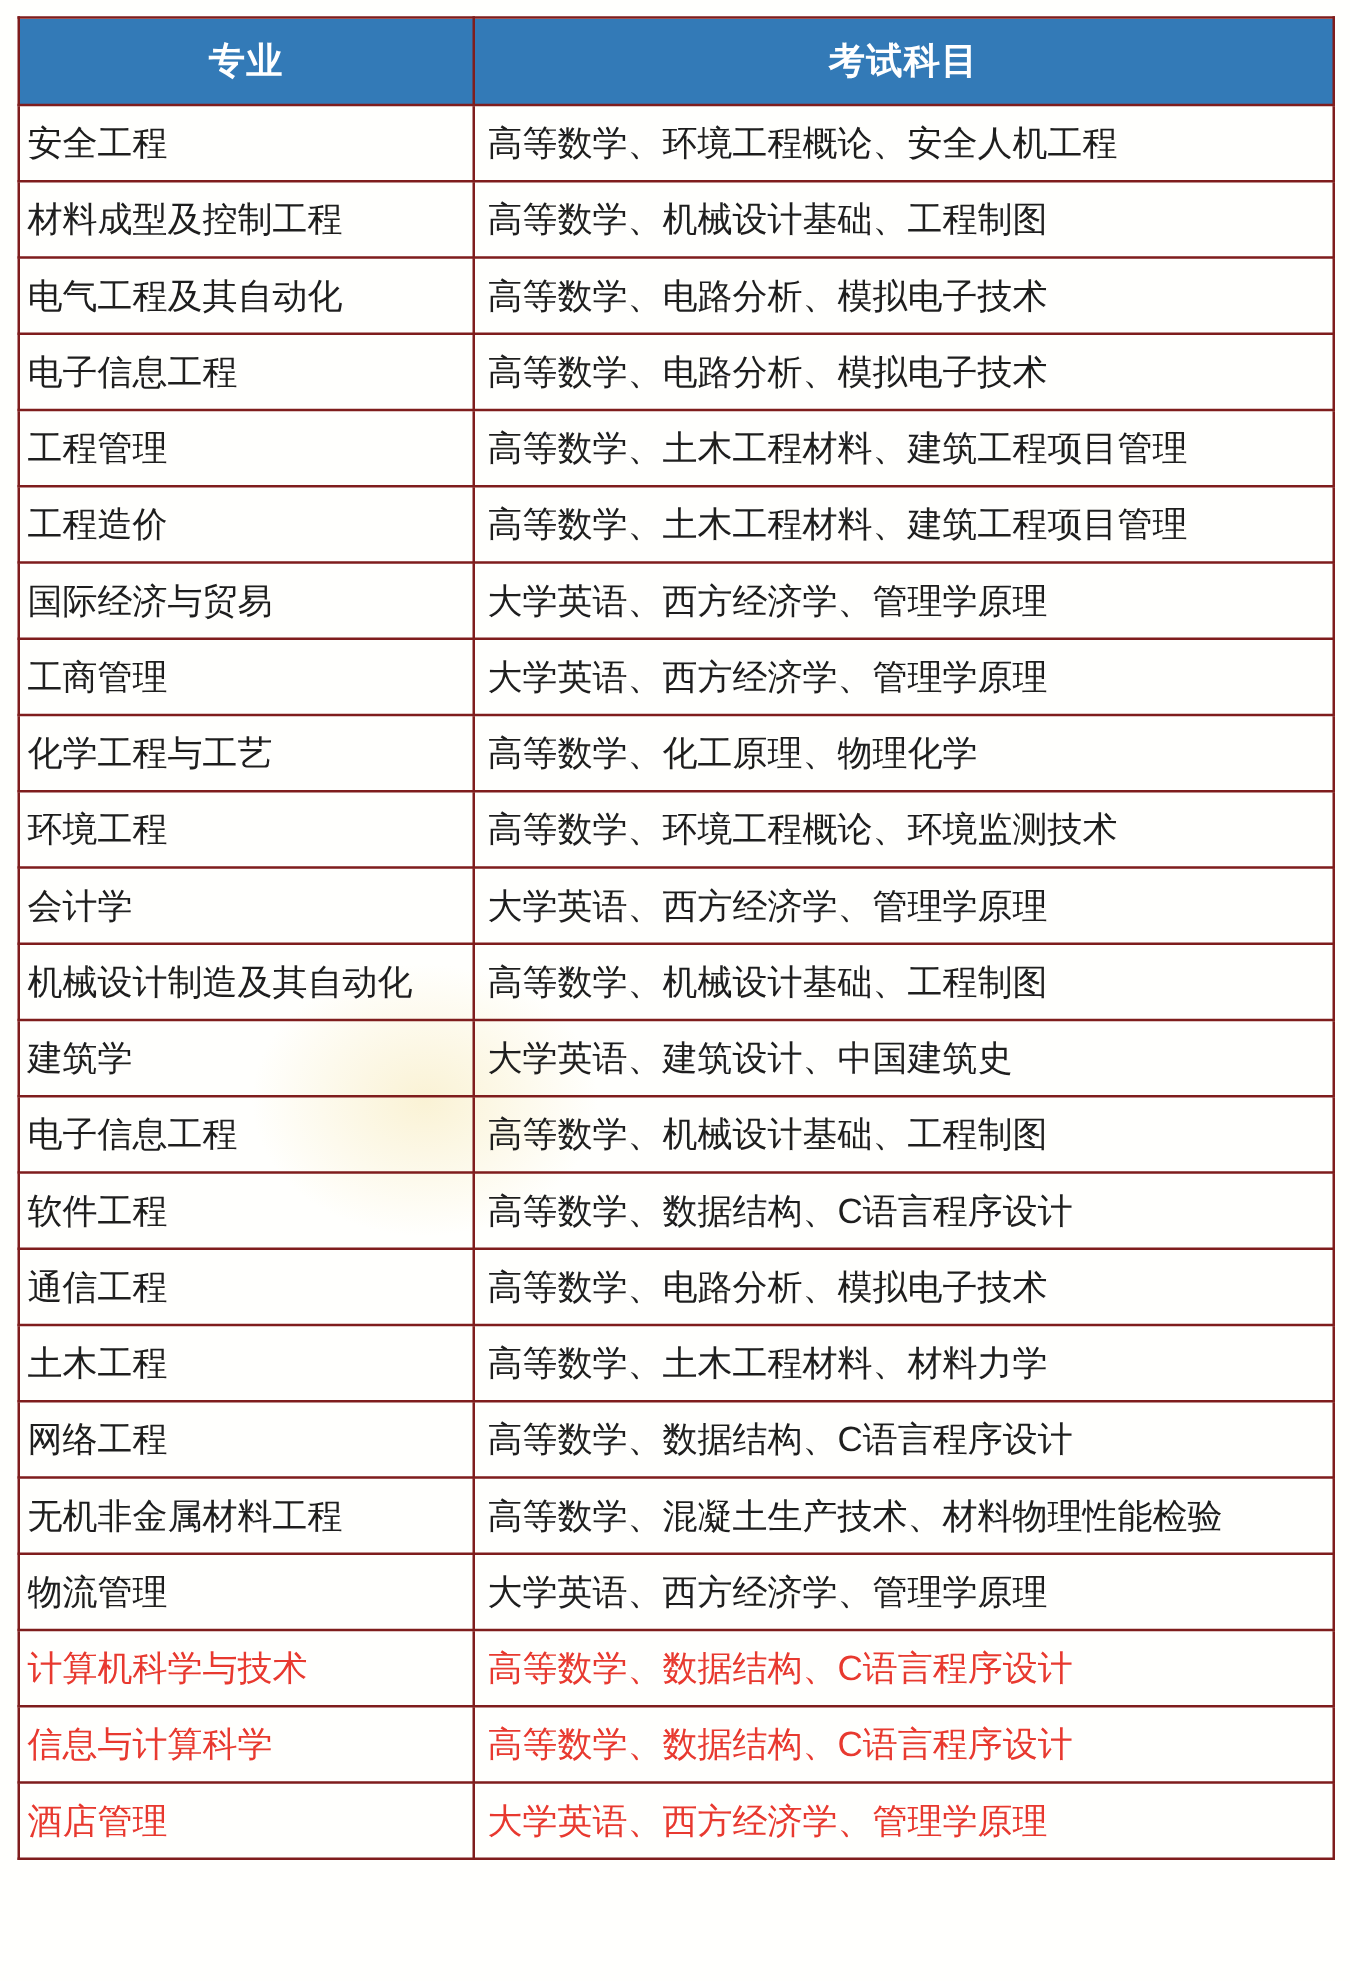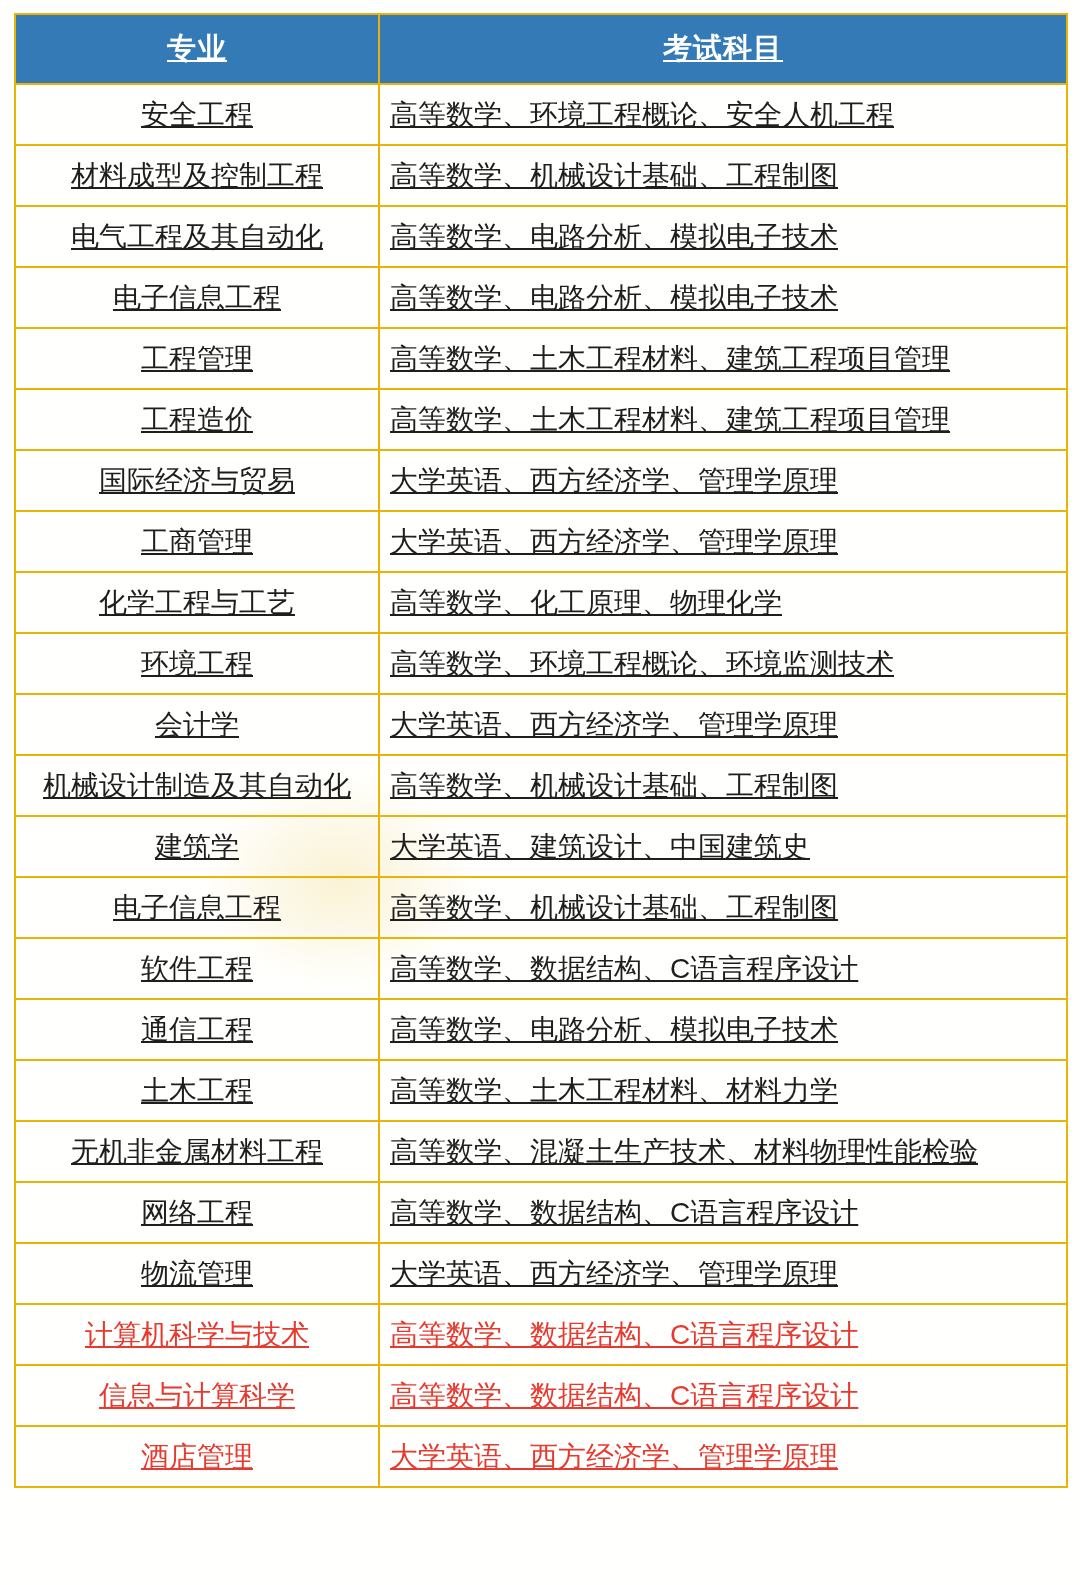--- a/index.html
+++ b/index.html
@@ -27,39 +27,37 @@
   table.exam-table {
     position: absolute;
     left: 14px;
     top: 13px;
     width: 1052px;
     border-collapse: collapse;
     table-layout: fixed;
   }
   table.exam-table th,
   table.exam-table td {
-    border: 2px solid #eab308;
+    border: 2px solid #7f1d1d;
     box-sizing: border-box;
     overflow: hidden;
-    text-decoration: underline;
   }
   col.col-major { width: 364px; }
   col.col-subjects { width: 688px; }
   th.header-cell {
     background: var(--header-bg, #337ab7);
     color: var(--header-text, #ffffff);
     height: 70px;
     font-size: 29px;
     font-weight: bold;
     text-align: center;
     letter-spacing: 1px;
   }
   td.major-cell {
     height: 61px;
-    text-align: center;
     font-size: 28px;
     color: var(--normal-text, #1e1e1e);
     padding: 0 6px;
   }
   td.subjects-cell {
     height: 61px;
     text-align: left;
     font-size: 28px;
     color: var(--normal-text, #1e1e1e);
     padding: 0 8px 0 10px;
@@ -150,26 +148,26 @@
         </tr>
         <tr>
           <td class="major-cell">通信工程</td>
           <td class="subjects-cell">高等数学、电路分析、模拟电子技术</td>
         </tr>
         <tr>
           <td class="major-cell">土木工程</td>
           <td class="subjects-cell">高等数学、土木工程材料、材料力学</td>
         </tr>
         <tr>
+          <td class="major-cell">网络工程</td>
+          <td class="subjects-cell">高等数学、数据结构、C语言程序设计</td>
+        </tr>
+        <tr>
           <td class="major-cell">无机非金属材料工程</td>
           <td class="subjects-cell">高等数学、混凝土生产技术、材料物理性能检验</td>
-        </tr>
-        <tr>
-          <td class="major-cell">网络工程</td>
-          <td class="subjects-cell">高等数学、数据结构、C语言程序设计</td>
         </tr>
         <tr>
           <td class="major-cell">物流管理</td>
           <td class="subjects-cell">大学英语、西方经济学、管理学原理</td>
         </tr>
         <tr class="highlight">
           <td class="major-cell">计算机科学与技术</td>
           <td class="subjects-cell">高等数学、数据结构、C语言程序设计</td>
         </tr>
         <tr class="highlight">

